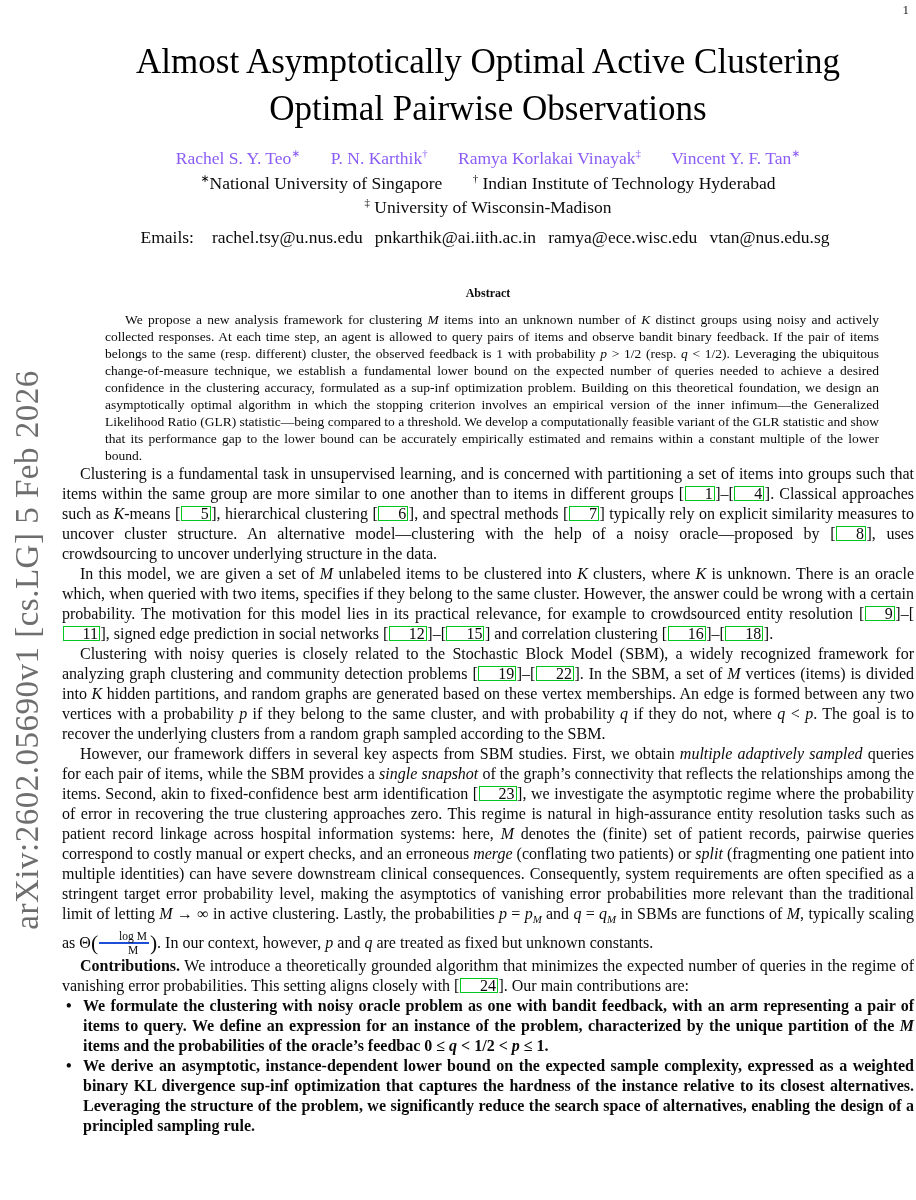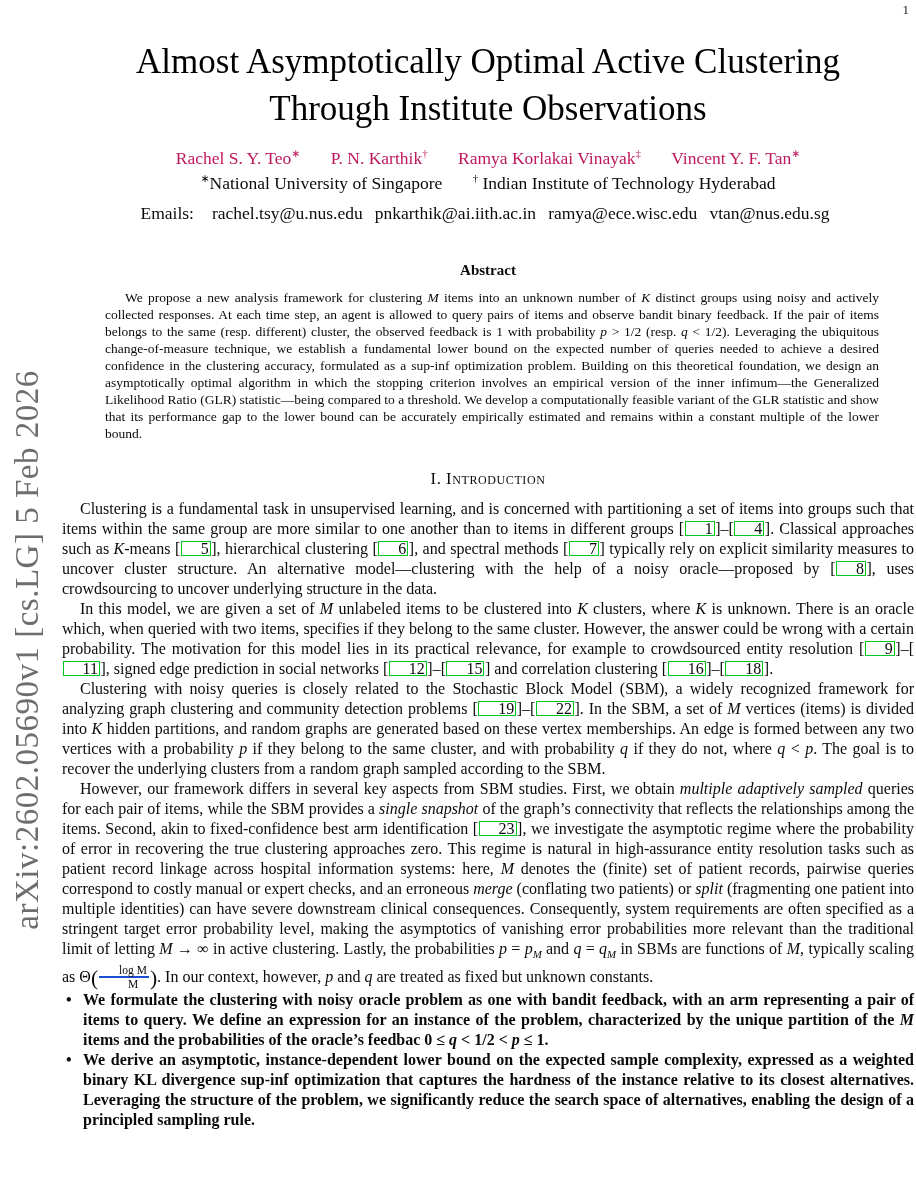--- a/index.html
+++ b/index.html
@@ -13,30 +13,30 @@
   .arxiv-sidebar {
     position:absolute; left:9px; top:650px;
     transform-origin:0 0; transform:rotate(-90deg) translateX(-50%);
     white-space:nowrap; font-size:33px; color:#6e6e6e; letter-spacing:0.5px;
   }
   .content { position:absolute; left:62px; top:0; width:852px; }
   .title {
     margin:38px 0 0 0; text-align:center; font-size:35px; line-height:47px;
     font-weight:normal; color:#000;
   }
-  .authors { text-align:center; font-size:17.5px; margin-top:15px; color:#be185d; }
+  .authors { text-align:center; font-size:17.5px; margin-top:15px; color:#8b5cf6; }
   .author { margin:0 13px; white-space:nowrap; }
   sup { font-size:62%; }
   .affil-line { text-align:center; font-size:17.5px; margin-top:3px; }
   .affil { margin:0 13px; white-space:nowrap; }
   .emails { text-align:center; font-size:17.5px; margin-top:9px; }
   .emails .em { margin:0 6px; white-space:nowrap; }
   .emails .emlabel { margin-right:12px; }
   .abstract { margin:38px 35px 0 35px; }
-  .abs-head { text-align:center; font-weight:bold; font-size:15px; }
+  .abs-head { text-align:center; font-weight:bold; font-size:12px; }
   .abs-text {
     font-size:13.5px; line-height:17px; text-align:justify; text-indent:20px;
     margin:10px 0 0 8px;
   }
   .section-head {
     text-align:center; font-size:16.5px; font-weight:normal;
     font-variant:small-caps; letter-spacing:0.6px; margin:27px 0 10px 0;
   }
   .para {
     font-size:16px; line-height:20px; text-align:justify; text-indent:18px;
@@ -66,48 +66,51 @@
   .frac .fd { display:block; }
 </style>
 </head>
 <body>
 
 <div class="page">
   <div class="pagenum">1</div>
   <div class="arxiv-sidebar">arXiv:2602.05690v1 [cs.LG] 5 Feb 2026</div>
 
   <div class="content">
-    <h1 class="title"><span>Almost Asymptotically Optimal Active Clustering</span><br><span>Through Institute Observations</span></h1>
+    <h1 class="title"><span>Almost Asymptotically Optimal Active Clustering</span><br><span>Optimal Pairwise Observations</span></h1>
 
     <div class="authors">
       <span class="author"><span>Rachel S. Y. Teo</span><sup>∗</sup></span>
       <span class="author"><span>P. N. Karthik</span><sup>†</sup></span>
       <span class="author"><span>Ramya Korlakai Vinayak</span><sup>‡</sup></span>
       <span class="author"><span>Vincent Y. F. Tan</span><sup>∗</sup></span>
     </div>
 
     <div class="affil-line">
       <span class="affil"><sup>∗</sup><span>National University of Singapore</span></span>
       <span class="affil"><sup>†</sup> <span>Indian Institute of Technology Hyderabad</span></span>
     </div>
+    <div class="affil-line">
+      <span class="affil"><sup>‡</sup> <span>University of Wisconsin-Madison</span></span>
+    </div>
 
     <div class="emails">
       <span class="emlabel">Emails:</span><span class="em">rachel.tsy@u.nus.edu</span><span class="em">pnkarthik@ai.iith.ac.in</span><span class="em">ramya@ece.wisc.edu</span><span class="em">vtan@nus.edu.sg</span>
     </div>
 
     <div class="abstract">
       <div class="abs-head">Abstract</div>
       <p class="abs-text">We propose a new analysis framework for clustering <span class="mv">M</span> items into an unknown number of <span class="mv">K</span> distinct groups using noisy and actively collected responses. At each time step, an agent is allowed to query pairs of items and observe bandit binary feedback. If the pair of items belongs to the same (resp. different) cluster, the observed feedback is 1 with probability <span class="mv">p</span> &gt; 1/2 (resp. <span class="mv">q</span> &lt; 1/2). Leveraging the ubiquitous change-of-measure technique, we establish a fundamental lower bound on the expected number of queries needed to achieve a desired confidence in the clustering accuracy, formulated as a sup-inf optimization problem. Building on this theoretical foundation, we design an asymptotically optimal algorithm in which the stopping criterion involves an empirical version of the inner infimum—the Generalized Likelihood Ratio (GLR) statistic—being compared to a threshold. We develop a computationally feasible variant of the GLR statistic and show that its performance gap to the lower bound can be accurately empirically estimated and remains within a constant multiple of the lower bound.</p>
     </div>
 
-    <h2 class="section-head">I. Introduction</h2>
 
     <p class="para">Clustering is a fundamental task in unsupervised learning, and is concerned with partitioning a set of items into groups such that items within the same group are more similar to one another than to items in different groups [<span class="cite">1</span>]–[<span class="cite">4</span>]. Classical approaches such as <span class="mv">K</span>-means [<span class="cite">5</span>], hierarchical clustering [<span class="cite">6</span>], and spectral methods [<span class="cite">7</span>] typically rely on explicit similarity measures to uncover cluster structure. An alternative model—clustering with the help of a noisy oracle—proposed by [<span class="cite">8</span>], uses crowdsourcing to uncover underlying structure in the data.</p>
     <p class="para">In this model, we are given a set of <span class="mv">M</span> unlabeled items to be clustered into <span class="mv">K</span> clusters, where <span class="mv">K</span> is unknown. There is an oracle which, when queried with two items, specifies if they belong to the same cluster. However, the answer could be wrong with a certain probability. The motivation for this model lies in its practical relevance, for example to crowdsourced entity resolution [<span class="cite">9</span>]–[<span class="cite">11</span>], signed edge prediction in social networks [<span class="cite">12</span>]–[<span class="cite">15</span>] and correlation clustering [<span class="cite">16</span>]–[<span class="cite">18</span>].</p>
     <p class="para">Clustering with noisy queries is closely related to the Stochastic Block Model (SBM), a widely recognized framework for analyzing graph clustering and community detection problems [<span class="cite">19</span>]–[<span class="cite">22</span>]. In the SBM, a set of <span class="mv">M</span> vertices (items) is divided into <span class="mv">K</span> hidden partitions, and random graphs are generated based on these vertex memberships. An edge is formed between any two vertices with a probability <span class="mv">p</span> if they belong to the same cluster, and with probability <span class="mv">q</span> if they do not, where <span class="mv">q</span> &lt; <span class="mv">p</span>. The goal is to recover the underlying clusters from a random graph sampled according to the SBM.</p>
     <p class="para">However, our framework differs in several key aspects from SBM studies. First, we obtain <span class="it">multiple adaptively sampled</span> queries for each pair of items, while the SBM provides a <span class="it">single snapshot</span> of the graph’s connectivity that reflects the relationships among the items. Second, akin to fixed-confidence best arm identification [<span class="cite">23</span>], we investigate the asymptotic regime where the probability of error in recovering the true clustering approaches zero. This regime is natural in high-assurance entity resolution tasks such as patient record linkage across hospital information systems: here, <span class="mv">M</span> denotes the (finite) set of patient records, pairwise queries correspond to costly manual or expert checks, and an erroneous <span class="it">merge</span> (conflating two patients) or <span class="it">split</span> (fragmenting one patient into multiple identities) can have severe downstream clinical consequences. Consequently, system requirements are often specified as a stringent target error probability level, making the asymptotics of vanishing error probabilities more relevant than the traditional limit of letting <span class="mv">M</span> → ∞ in active clustering. Lastly, the probabilities <span class="mv">p</span> = <span class="mv">p</span><sub class="subm">M</sub> and <span class="mv">q</span> = <span class="mv">q</span><sub class="subm">M</sub> in SBMs are functions of <span class="mv">M</span>, typically scaling as Θ<span class="fracwrap"><span class="paren">(</span><span class="frac"><span class="fn">log M</span><span class="fd">M</span></span><span class="paren">)</span></span>. In our context, however, <span class="mv">p</span> and <span class="mv">q</span> are treated as fixed but unknown constants.</p>
+    <p class="para"><span class="bd">Contributions.</span> We introduce a theoretically grounded algorithm that minimizes the expected number of queries in the regime of vanishing error probabilities. This setting aligns closely with [<span class="cite">24</span>]. Our main contributions are:</p>
 
     <ul class="bullets">
       <li class="bullet">We formulate the clustering with noisy oracle problem as one with bandit feedback, with an arm representing a pair of items to query. We define an expression for an instance of the problem, characterized by the unique partition of the <span class="mv">M</span> items and the probabilities of the oracle’s feedbac 0 ≤ <span class="mv">q</span> &lt; 1/2 &lt; <span class="mv">p</span> ≤ 1.</li>
       <li class="bullet">We derive an asymptotic, instance-dependent lower bound on the expected sample complexity, expressed as a weighted binary KL divergence sup-inf optimization that captures the hardness of the instance relative to its closest alternatives. Leveraging the structure of the problem, we significantly reduce the search space of alternatives, enabling the design of a principled sampling rule.</li>
     </ul>
   </div>
 </div>
 
 </body></html>

